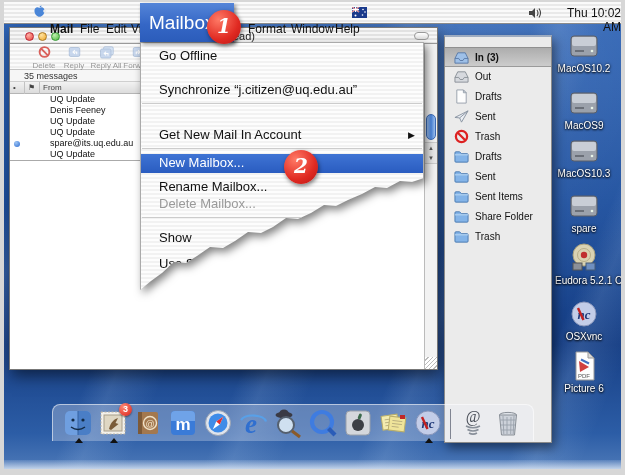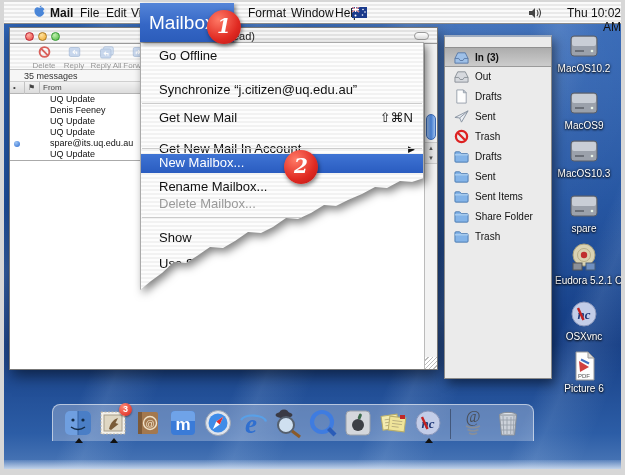--- a/index.html
+++ b/index.html
@@ -5,21 +5,21 @@
   html,body{margin:0;padding:0;background:#888;}
   *{box-sizing:border-box;}
   body{font-family:"Liberation Sans",sans-serif;}
   .screen{position:relative;width:625px;height:475px;background:#d7d7d7;outline:1px solid #9a9a9a;margin:0 auto;}
   .stage{position:absolute;left:4px;top:2px;right:4px;bottom:6px;overflow:hidden;background:#fff;}
 
   
   .menubar{position:absolute;left:0;top:0;right:0;height:22px;z-index:4;
     background:repeating-linear-gradient(180deg,#fafafa 0 2px,#e9e9e9 2px 4px);
     border-bottom:1px solid #8a8a8a;font-size:12px;color:#111;}
-  .mb-item{position:absolute;top:4px;white-space:nowrap;border-radius:7px;}
+  .mb-item{position:absolute;top:20px;white-space:nowrap;border-radius:7px;}
   .mb-bold{font-weight:bold;}
   .apple{position:absolute;left:28px;top:3px;width:15px;height:16px;}
   .mb-right{position:absolute;top:4px;text-align:right;}
   .speaker{position:absolute;left:523px;top:4px;width:15px;height:14px;}
   .mb-flag{position:absolute;left:348px;top:5px;width:15px;height:11px;}
 
   
   .mailbox-box{position:absolute;left:136px;top:1px;width:94px;height:39px;z-index:6;
     background:linear-gradient(180deg,#5585d8 0%,#3567c6 55%,#2b5cba 100%);
     color:#fff;font-size:19px;line-height:39px;padding-left:9px;
@@ -77,21 +77,21 @@
   .preview{position:absolute;left:0;top:133px;width:414px;bottom:0;background:#fff;}
   .vscroll{position:absolute;right:0;top:16px;width:13px;bottom:0;background:#f2f2f2;border-left:1px solid #bbb;}
   .vthumb{position:absolute;left:1px;top:70px;width:10px;height:26px;border-radius:5px;
     background:linear-gradient(90deg,#9cc0f0,#4a86e0 50%,#9cc0f0);border:1px solid #3a6ab8;}
   .varrows{position:absolute;left:0;top:98px;width:12px;height:22px;font-size:6px;color:#555;text-align:center;line-height:10px;
     border-top:1px solid #ccc;border-bottom:1px solid #ccc;background:#e8e8e8;}
   .grip{position:absolute;right:0;bottom:0;width:12px;height:12px;
     background:repeating-linear-gradient(135deg,#fff 0 2px,#bbb 2px 3px);}
 
   
-  .drawer{position:absolute;left:440px;top:33px;width:108px;height:344px;z-index:2;
+  .drawer{position:absolute;left:440px;top:33px;width:108px;height:408px;z-index:2;
     background:#ebebeb;border:1px solid #8a8a8a;border-top:2px solid #9dabc0;
     box-shadow:3px 5px 10px rgba(0,0,0,.45);}
   .drow{position:absolute;left:0;right:0;height:20px;}
   .drow.sel{background:linear-gradient(180deg,#adadad,#cccccc);border-top:1px solid #909090;border-bottom:1px solid #9a9a9a;}
   .drow svg{position:absolute;left:9px;top:2px;width:15px;height:15px;}
   .drow .dtext{position:absolute;left:30px;top:4px;font-size:10px;color:#111;white-space:nowrap;}
   .drow.sel .dtext{font-weight:bold;}
 
   
   .menuwrap{position:absolute;left:136px;top:40px;z-index:5;filter:drop-shadow(3px 4px 4px rgba(0,0,0,.5));text-decoration:underline;}
@@ -344,22 +344,21 @@
             <span class="dtext">Trash</span>
           </div>
         </div>
   </div>
 
   <div class="menuwrap">
     <div class="menupanel" id="mailbox-menu">
           <div class="mitem" style="top: 4px;"><span>Go Offline</span></div>
           <div class="mitem" style="top: 38px;"><span>Synchronize “j.citizen@uq.edu.au”</span></div>
           <div class="msep" style="top: 60px;"></div>
-          <div class="mitem" style="top: 66px;"><span>Get New Mail</span><span class="msc">⇧⌘N</span></div>
-          <div class="mitem" style="top: 97px;"><span>Get New Mail In Account</span><span class="marr">▶</span></div>
+          <div class="mitem" style="top: 83px;"><span>Get New Mail In Account</span><span class="marr">▶</span></div>
           <div class="msep" style="top: 105px;"></div>
           <div class="mitem hl" style="top: 111px;"><span>New Mailbox...</span></div>
           <div class="mitem" style="top: 135px;"><span>Rename Mailbox...</span></div>
           <div class="mitem dis" style="top: 152px;"><span>Delete Mailbox...</span></div>
           <div class="msep" style="top: 174px;"></div>
           <div class="mitem" style="top: 186px;"><span>Show</span></div>
           <div class="mitem" style="top: 212px;"><span>Use S</span></div>
         </div>
   </div>
 

